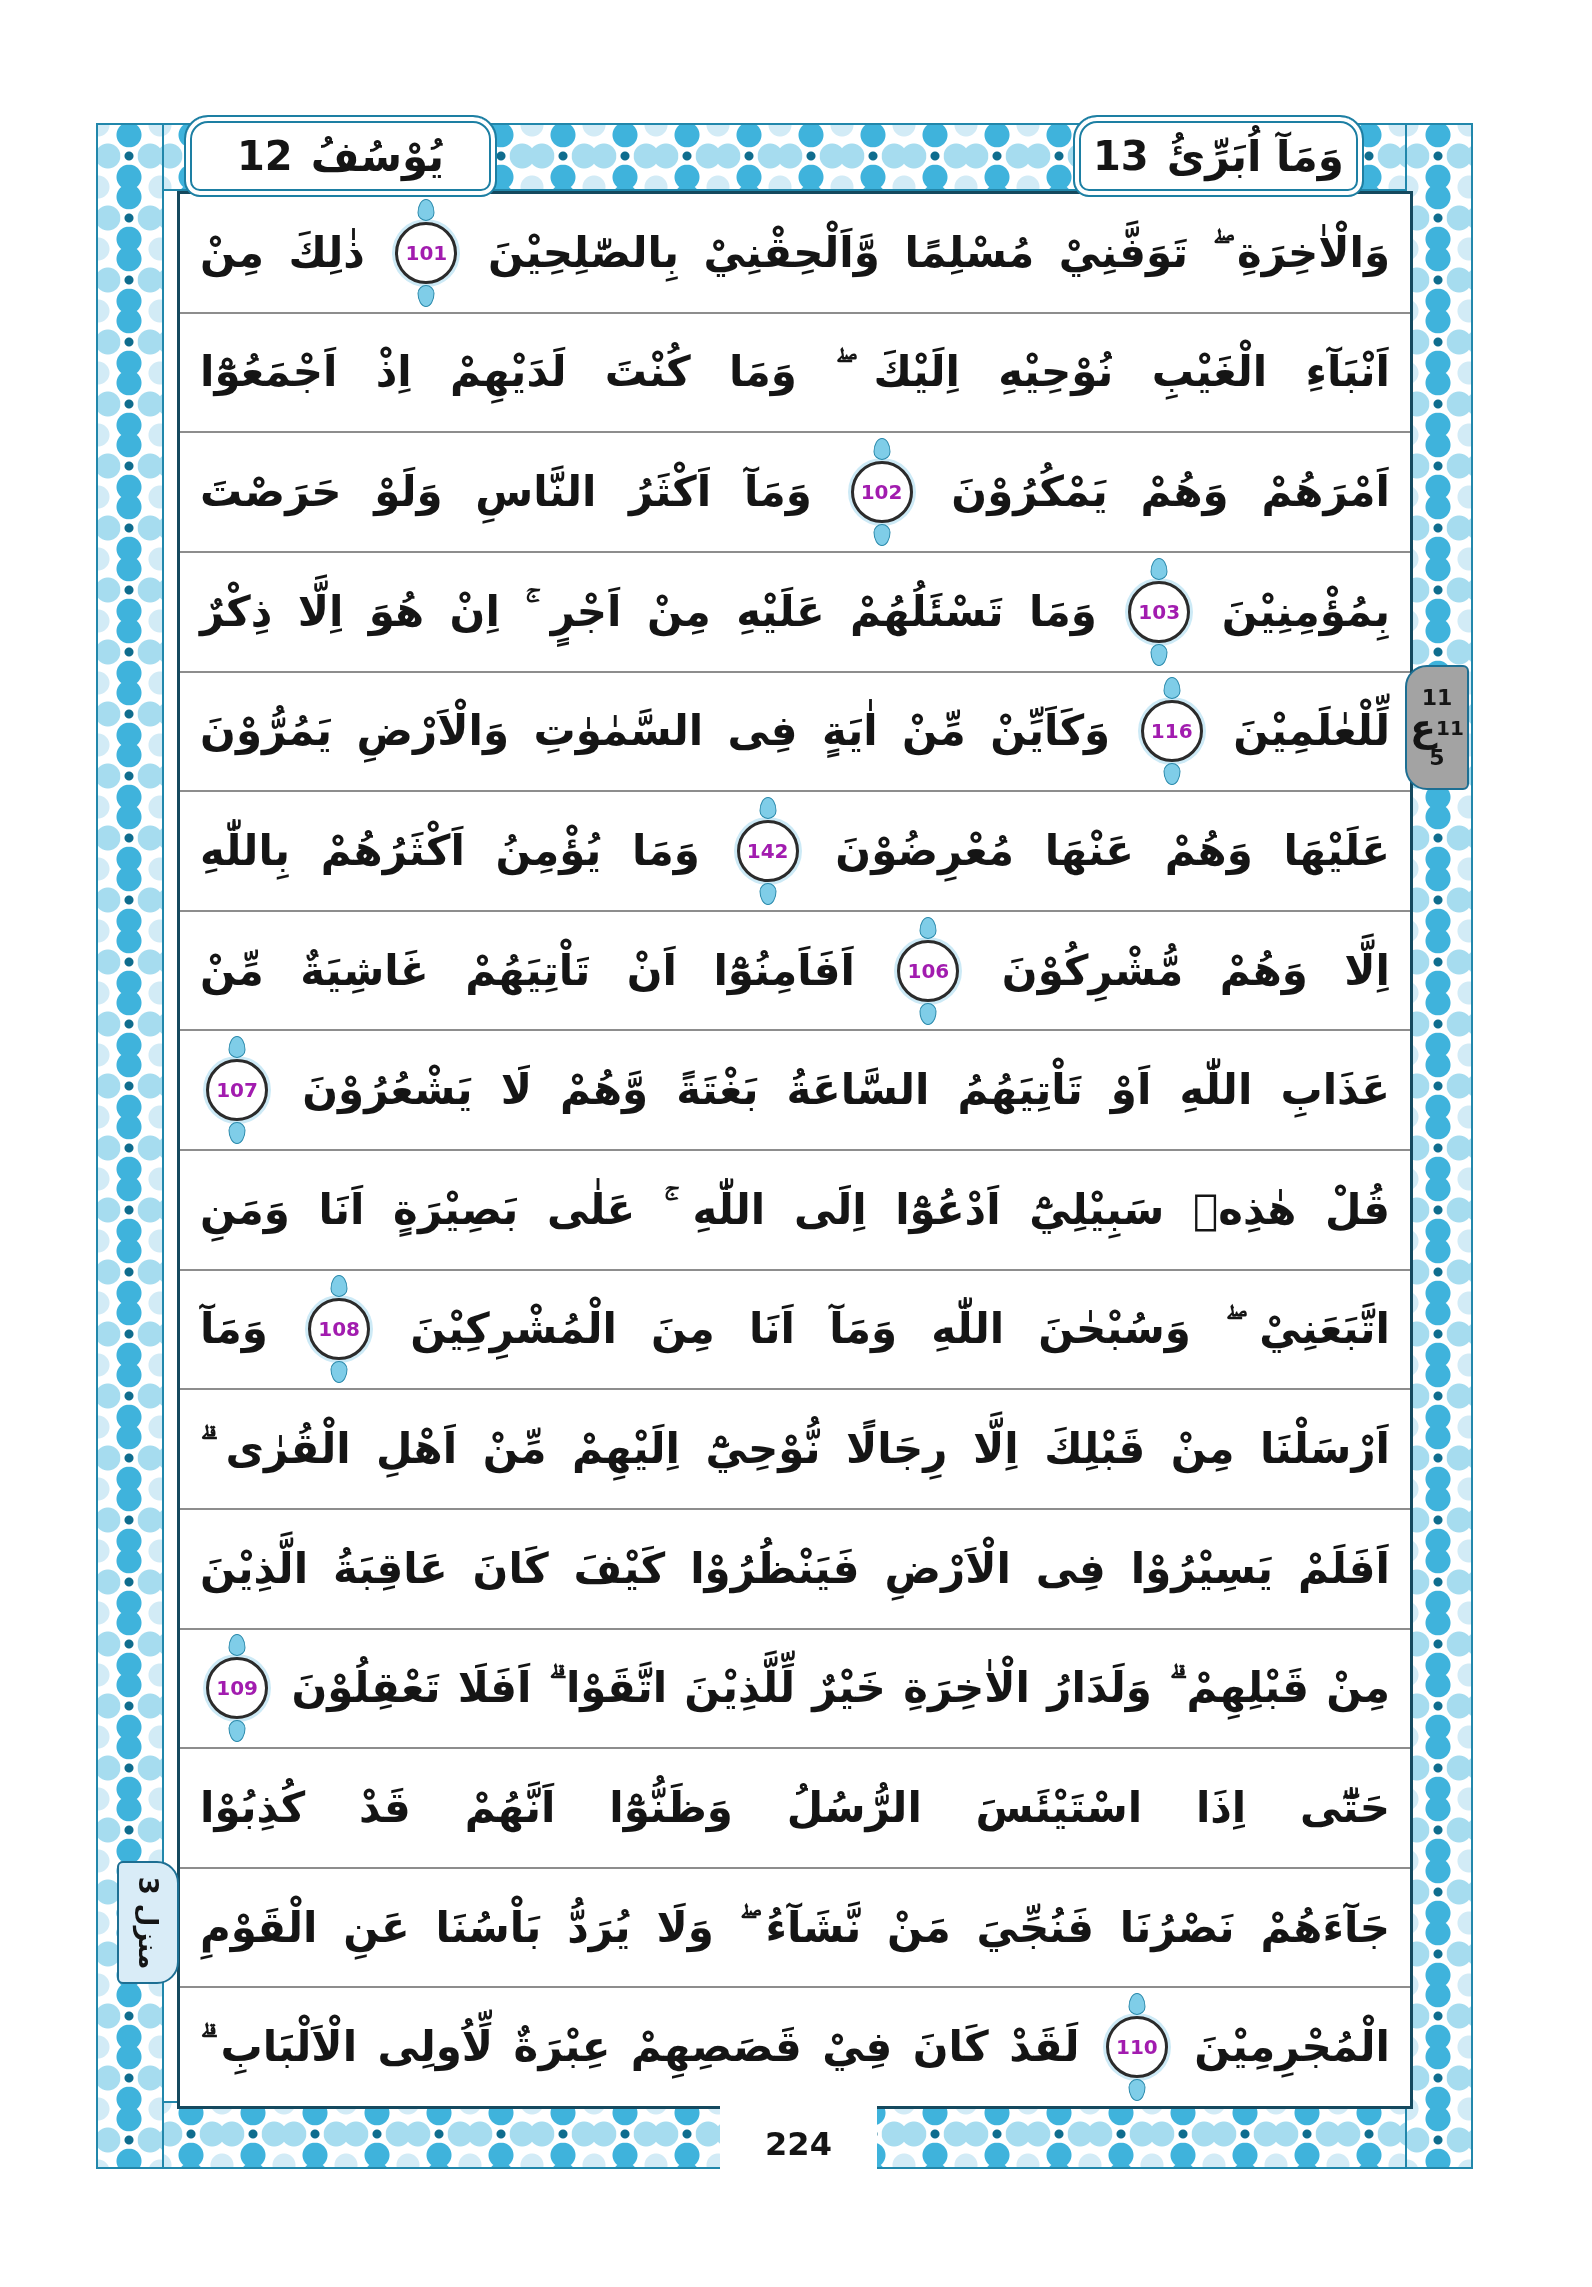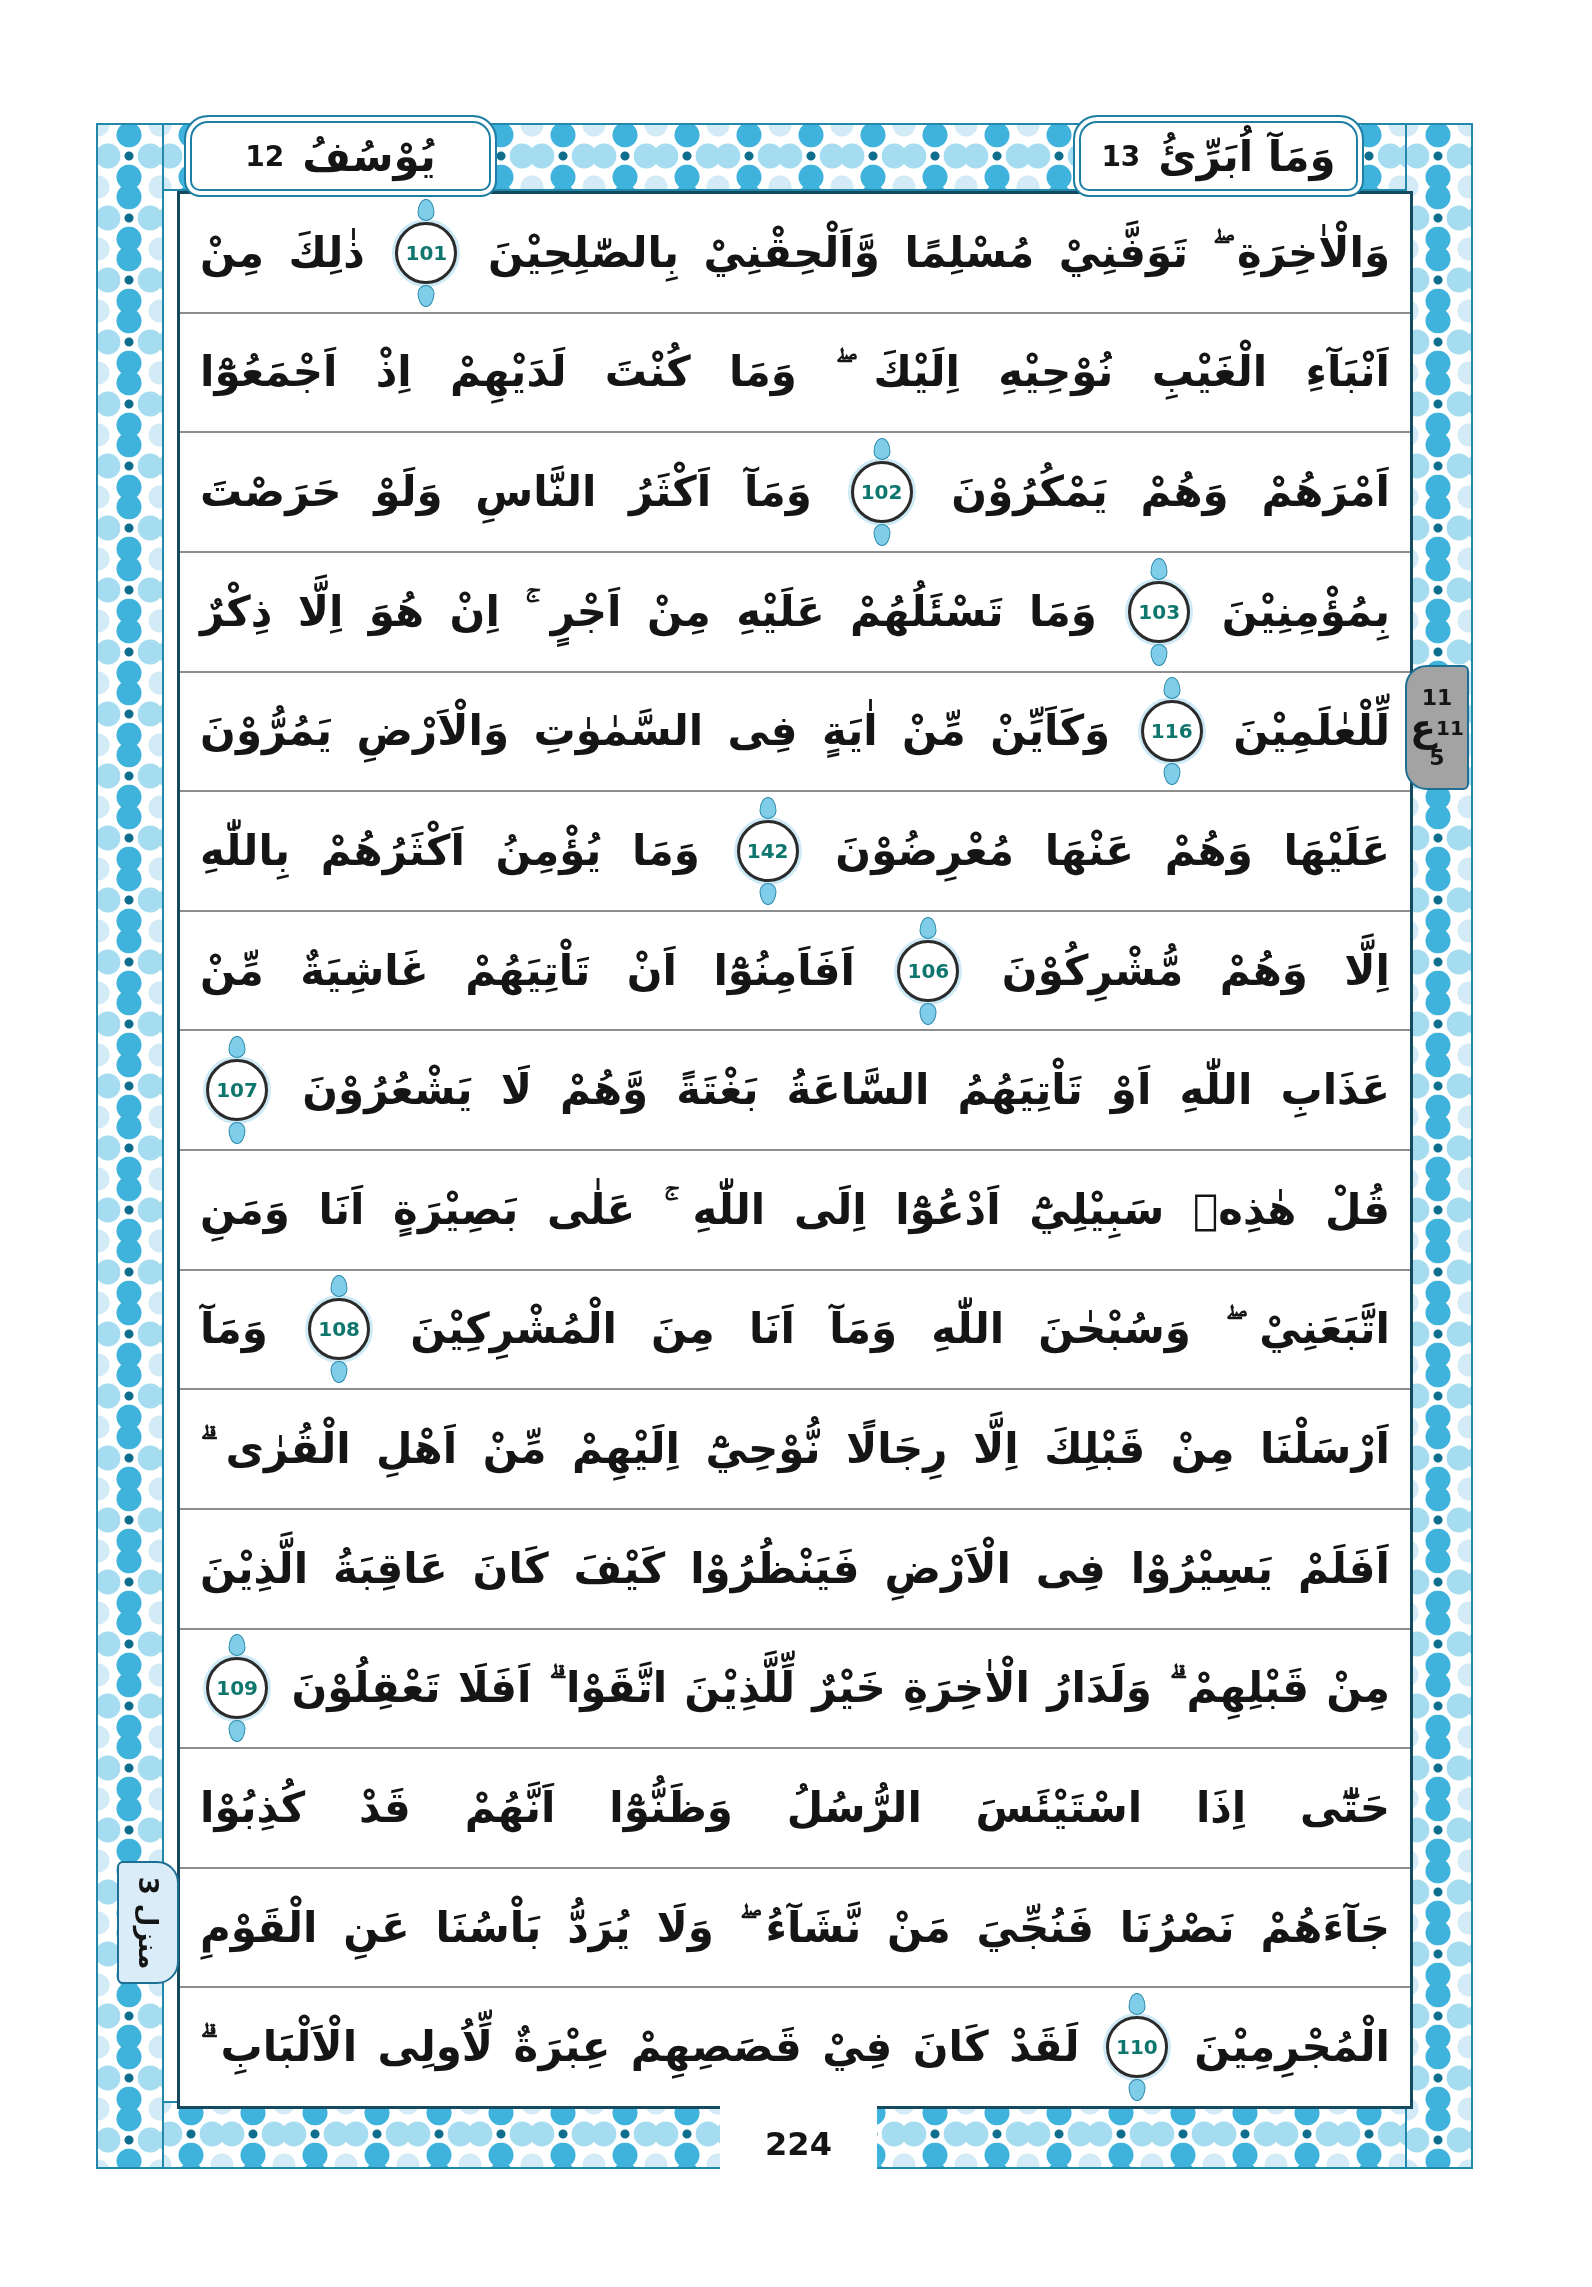--- a/index.html
+++ b/index.html
@@ -28,37 +28,37 @@
   .band-right{right:0;top:0;bottom:0;width:64px;border-left:2px solid #2187ab;}
 
   
   .header-tab{position:absolute;top:115px;height:82px;background:#fff;z-index:3;
       border:2px solid #1d7fa3;border-radius:24px 24px 16px 16px;
       box-shadow:inset 0 0 0 4px #fff, inset 0 0 0 6px #1d7fa3;
       display:flex;align-items:center;justify-content:center;gap:18px;direction:rtl;
       font-weight:bold;font-size:42px;box-sizing:border-box;}
   .surah-tab{left:184px;width:313px;}
   .juz-tab{left:1073px;width:291px;}
-  .tab-num{font-size:28px;}
+  .tab-num{font-size:40px;}
 
   
   .text-area{position:absolute;left:177px;top:191px;width:1230px;height:1912px;
       border:3px solid #15495e;box-sizing:content-box;background:#fff;z-index:2;}
   .lines{display:flex;flex-direction:column;height:100%;}
   .line{flex:1;display:flex;align-items:center;justify-content:space-between;
       direction:rtl;padding:0 20px;border-bottom:2px solid #8d8d8d;overflow:hidden;}
   .line:last-child{border-bottom:none;}
   .word{font-weight:bold;font-size:42px;white-space:nowrap;line-height:1;}
 
   
   .ayah-marker{position:relative;flex:0 0 auto;width:56px;height:56px;margin:0 6px;
       border:3px solid #2b2b2b;border-radius:50%;background:#fff;
       box-shadow:0 0 0 3px #cdeaf6;
       display:flex;align-items:center;justify-content:center;
-      font-size:20px;font-weight:bold;color:#0f766e;}
+      font-size:20px;font-weight:bold;color:#a21caf;}
   .ayah-marker::before,.ayah-marker::after{content:"";position:absolute;left:50%;
       transform:translateX(-50%);width:15px;height:20px;background:#7fcde8;
       border:1px solid #2a89ab;border-radius:50% 50% 50% 50% / 62% 62% 38% 38%;}
   .ayah-marker::before{top:-26px;}
   .ayah-marker::after{bottom:-26px;transform:translateX(-50%) rotate(180deg);}
 
   
   .ruku-tab{position:absolute;left:1405px;top:665px;width:64px;height:125px;z-index:3;
       background:#a3a3a3;border:2px solid #1d6f93;border-radius:22px 6px 6px 22px;
       display:flex;flex-direction:column;align-items:center;justify-content:center;

